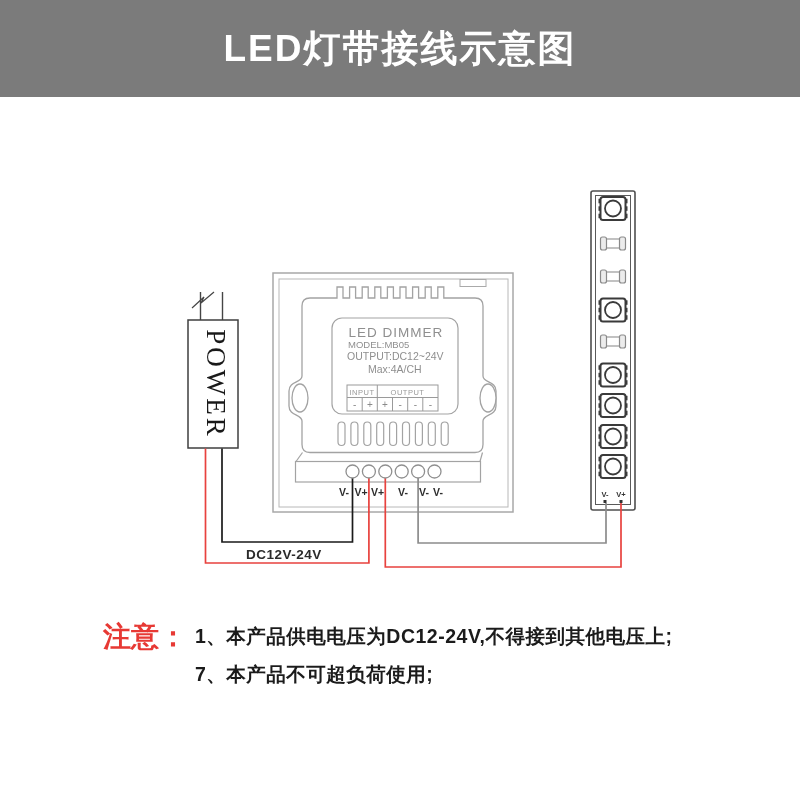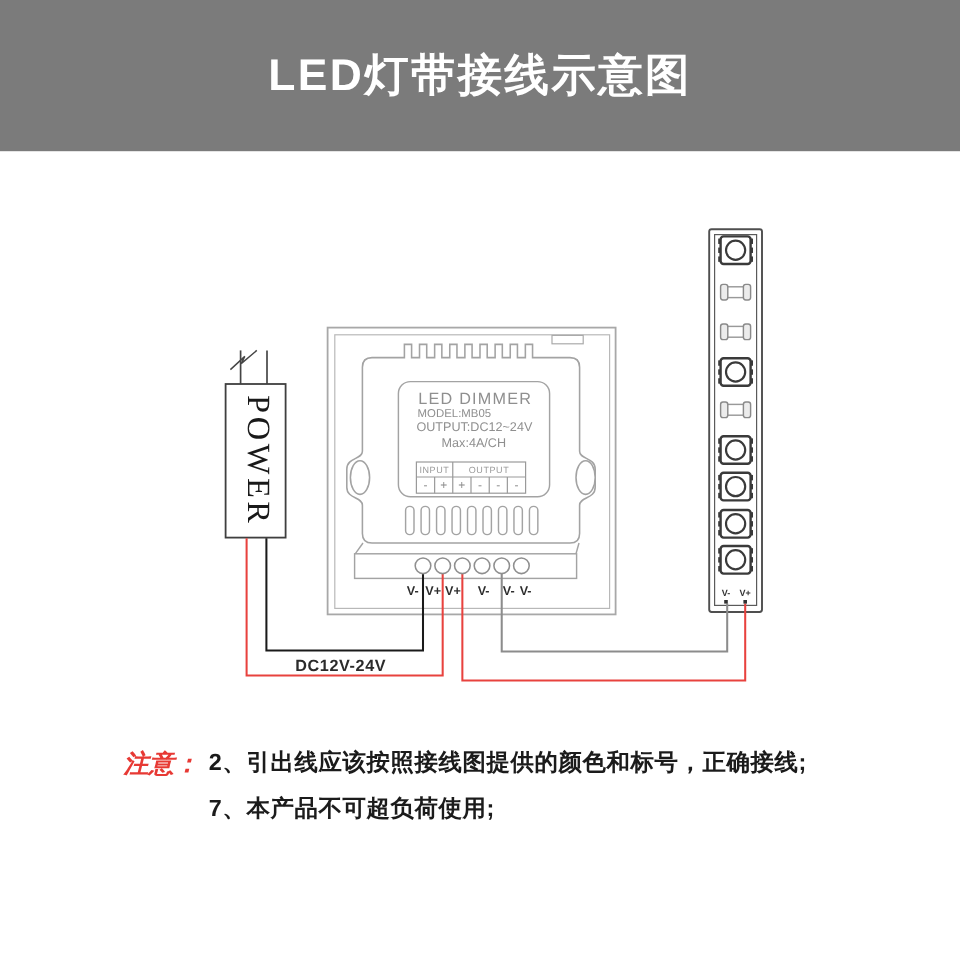--- a/index.html
+++ b/index.html
@@ -1,33 +1,33 @@
 <!DOCTYPE html>
 <html><head>
 <meta charset="utf-8">
 <style>
   html,body{margin:0;padding:0;}
   body{
     width:800px;height:800px;position:relative;background:#ffffff;
     font-family:"Liberation Sans",sans-serif;overflow:hidden;
   }
   .banner{
-    position:absolute;left:0;top:0;width:800px;height:126px;background:#7b7b7b;
+    position:absolute;left:0;top:0;width:800px;height:97px;background:#7b7b7b;
     display:flex;align-items:center;justify-content:center;
   }
   .banner-title{
     color:#ffffff;font-size:37px;font-weight:600;letter-spacing:2px;
     font-family:"Liberation Sans",sans-serif;
   }
   .diagram-svg{position:absolute;left:0;top:0;}
   .notes{
     position:absolute;left:103px;top:618px;width:660px;display:flex;align-items:flex-start;
   }
   .notes-heading{
-    color:#e73934;font-size:21px;font-weight:700;line-height:37.5px;flex:0 0 auto;font-style:italic;
+    color:#e73934;font-size:28px;font-weight:700;line-height:37.5px;flex:0 0 auto;
   }
   .notes-list{margin-left:8px;flex:1;}
   .note-line{
     font-size:19.5px;font-weight:600;color:#1b1b1b;line-height:37.5px;
     white-space:nowrap;letter-spacing:0.5px;
   }
   svg text{font-family:"Liberation Sans",sans-serif;}
   svg .serif{font-family:"Liberation Serif",serif;}
 </style>
 </head>
@@ -240,16 +240,16 @@
     <rect x="603.5" y="500" width="3" height="3" fill="#333333"></rect>
     <rect x="619.5" y="500" width="3" height="3" fill="#333333"></rect>
   </g>
 
   <text x="246" y="559" font-size="13.5" font-weight="bold" letter-spacing="0.5" fill="#2b2b2b">DC12V-24V</text>
 </svg>
 
 <div class="notes">
   <div class="notes-heading">注意：</div>
   <div class="notes-list">
-    <div class="note-line">2、引出线应该按照接线图提供的颜色和标号，正确接线;</div>
+    <div class="note-line">1、本产品供电电压为DC12-24V,不得接到其他电压上;</div>
     <div class="note-line">7、本产品不可超负荷使用;</div>
   </div>
 </div>
 
 </body></html>

